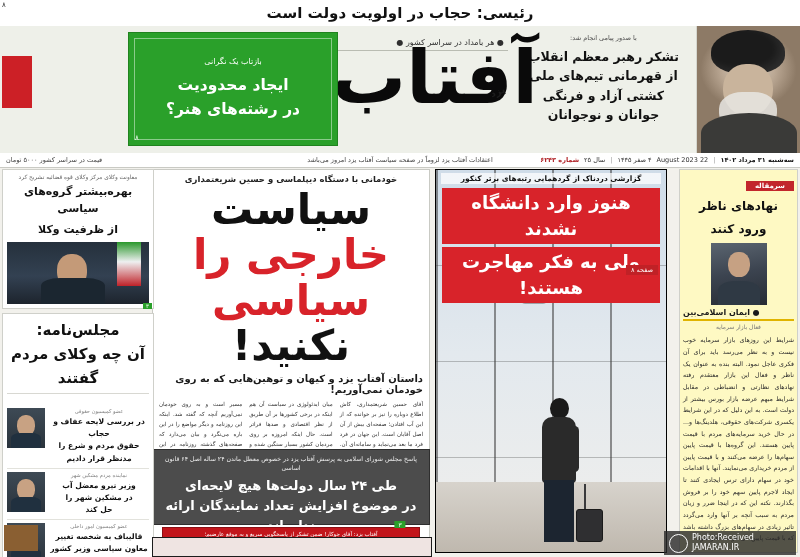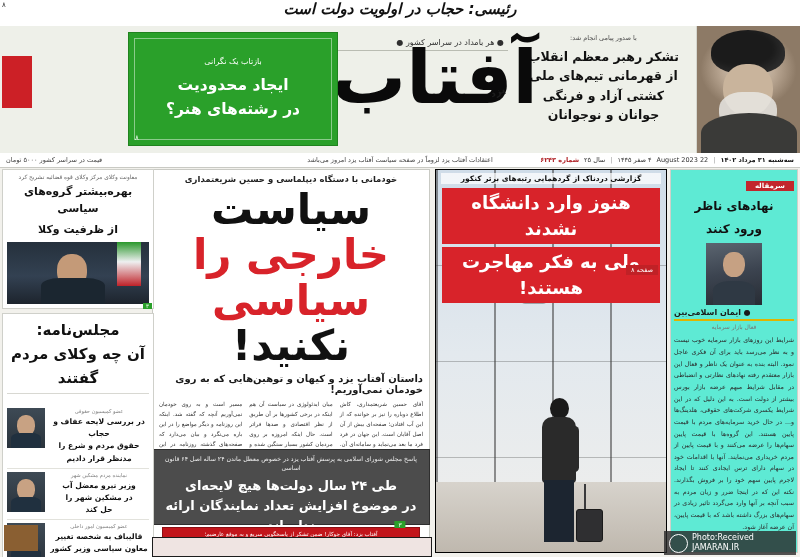--- a/index.html
+++ b/index.html
@@ -13,21 +13,21 @@
     position: relative;
     width: 800px; height: 557px;
     background: #f2f1ec;
     direction: rtl;
   }
 
   
   .top-banner {
     position: absolute; top: 0; left: 0; width: 800px; height: 26px;
     background: #ffffff;
-    display: flex; align-items: flex-start; justify-content: center; font-style: italic;
+    display: flex; align-items: center; justify-content: center;
   }
   .top-banner-text {
     font-size: 15px; font-weight: bold; color: #111;
     letter-spacing: -0.3px; white-space: nowrap;
   }
 
   
   .masthead {
     position: absolute; top: 26px; left: 0; width: 800px; height: 127px;
     background: #eef0e9;
@@ -139,22 +139,22 @@
   }
 
   
   .body-area {
     position: absolute; top: 169px; left: 0; width: 800px; height: 388px;
     padding: 2px 3px;
   }
 
   
   .col-editorial {
-    position: absolute; top: 0; right: 2px; width: 128px; height: 384px;
-    background: #5eead4; border: 1px solid #cfd0ca; padding: 3px;
+    position: absolute; top: 0; right: 2px; width: 119px; height: 384px;
+    background: #fef9c3; border: 1px solid #cfd0ca; padding: 3px;
   }
   .sarmaghale-tab {
     display: inline-block; background: #c2262c; color: #fff;
     font-size: 7px; font-weight: bold; padding: 1px 9px; margin-bottom: 4px;
   }
   .ed-title {
     font-size: 12px; font-weight: bold; color: #111; text-align: center;
     line-height: 1.6; margin: 2px 0 4px;
   }
   .ed-photo {

